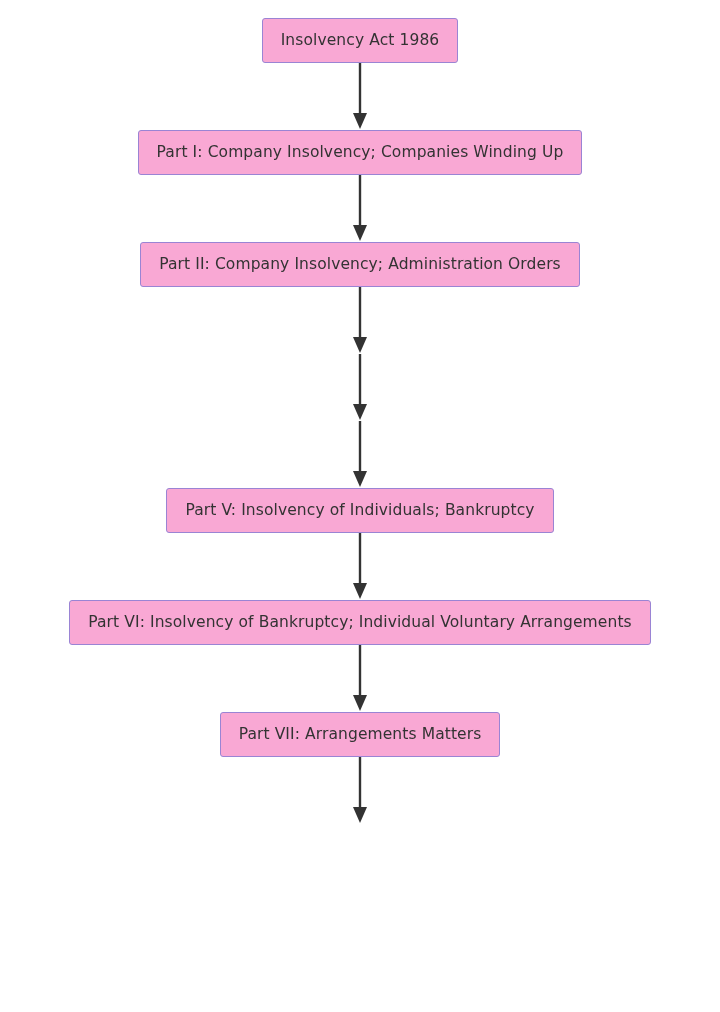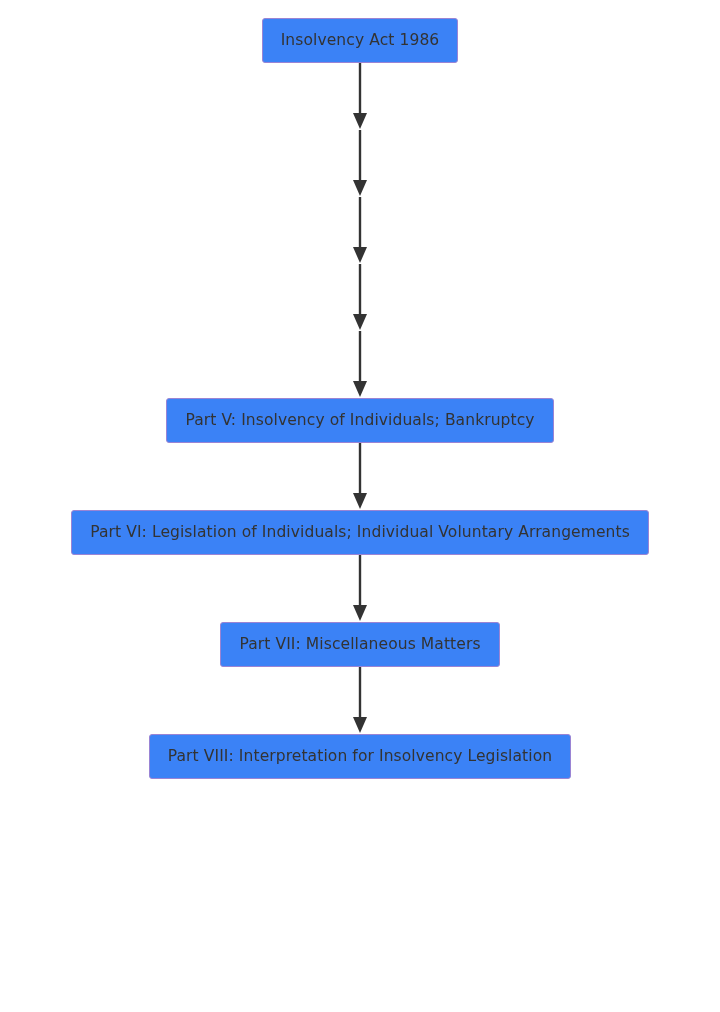--- a/index.html
+++ b/index.html
@@ -20,21 +20,21 @@
     height: 1012px;
     display: flex;
     flex-direction: column;
     align-items: center;
     box-sizing: border-box;
     padding-top: 18px;
   }
 
   .node {
     box-sizing: border-box;
-    background: #3b82f6;
+    background: #f9a8d4;
     border: 1px solid #9a84d4;
     border-radius: 3px;
     color: #333333;
     font-size: 15.5px;
     line-height: 1;
     letter-spacing: 0.1px;
     height: 45px;
     display: flex;
     align-items: center;
     justify-content: center;
@@ -63,26 +63,32 @@
 
   <div class="node">
     <span>Insolvency Act 1986</span>
   </div>
 
   <svg class="connector" viewBox="0 0 20 67" preserveAspectRatio="none">
     <line x1="10" y1="0" x2="10" y2="53"></line>
     <polygon points="3,50 17,50 10,66"></polygon>
   </svg>
 
+  <div class="node">
+    <span>Part I: Company Insolvency; Companies Winding Up</span>
+  </div>
 
   <svg class="connector" viewBox="0 0 20 67" preserveAspectRatio="none">
     <line x1="10" y1="0" x2="10" y2="53"></line>
     <polygon points="3,50 17,50 10,66"></polygon>
   </svg>
 
+  <div class="node">
+    <span>Part II: Company Insolvency; Administration Orders</span>
+  </div>
 
   <svg class="connector" viewBox="0 0 20 67" preserveAspectRatio="none">
     <line x1="10" y1="0" x2="10" y2="53"></line>
     <polygon points="3,50 17,50 10,66"></polygon>
   </svg>
 
 
   <svg class="connector" viewBox="0 0 20 67" preserveAspectRatio="none">
     <line x1="10" y1="0" x2="10" y2="53"></line>
     <polygon points="3,50 17,50 10,66"></polygon>
@@ -97,34 +103,31 @@
   <div class="node">
     <span>Part V: Insolvency of Individuals; Bankruptcy</span>
   </div>
 
   <svg class="connector" viewBox="0 0 20 67" preserveAspectRatio="none">
     <line x1="10" y1="0" x2="10" y2="53"></line>
     <polygon points="3,50 17,50 10,66"></polygon>
   </svg>
 
   <div class="node">
-    <span>Part VI: Legislation of Individuals; Individual Voluntary Arrangements</span>
+    <span>Part VI: Insolvency of Bankruptcy; Individual Voluntary Arrangements</span>
   </div>
 
   <svg class="connector" viewBox="0 0 20 67" preserveAspectRatio="none">
     <line x1="10" y1="0" x2="10" y2="53"></line>
     <polygon points="3,50 17,50 10,66"></polygon>
   </svg>
 
   <div class="node">
-    <span>Part VII: Miscellaneous Matters</span>
+    <span>Part VII: Arrangements Matters</span>
   </div>
 
   <svg class="connector" viewBox="0 0 20 67" preserveAspectRatio="none">
     <line x1="10" y1="0" x2="10" y2="53"></line>
     <polygon points="3,50 17,50 10,66"></polygon>
   </svg>
 
-  <div class="node">
-    <span>Part VIII: Interpretation for Insolvency Legislation</span>
-  </div>
 
 </div>
 
 </body></html>

